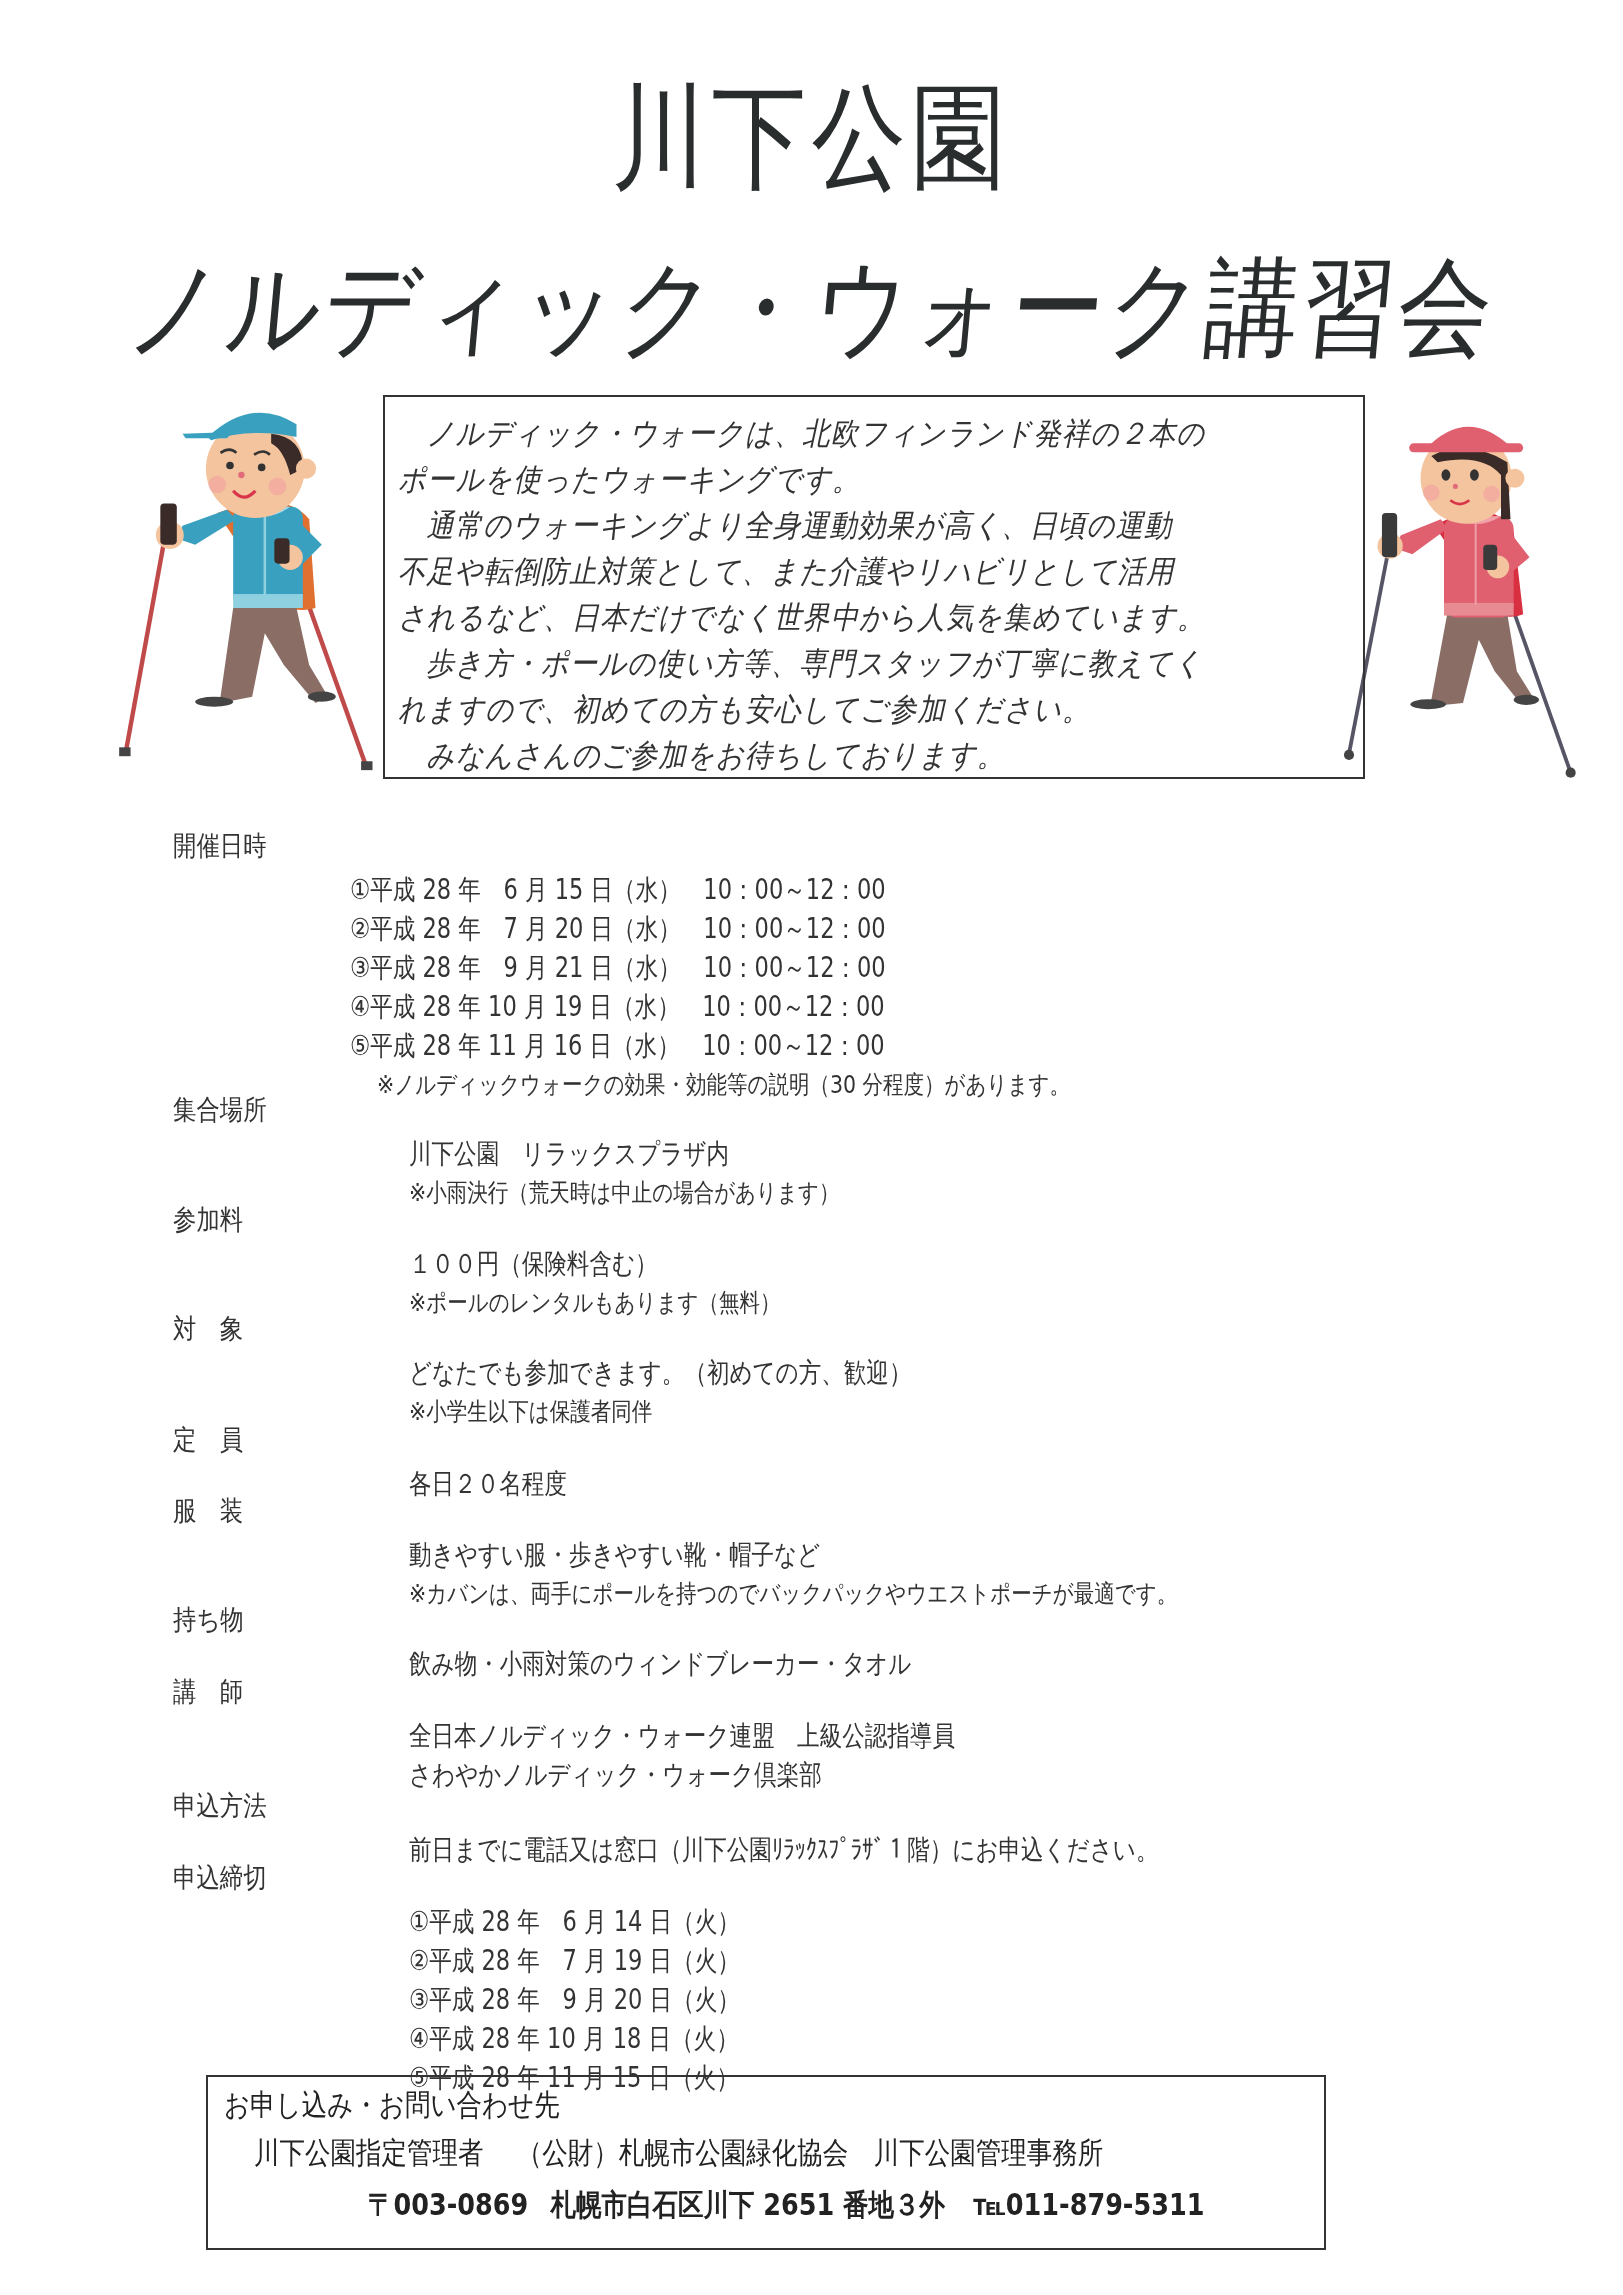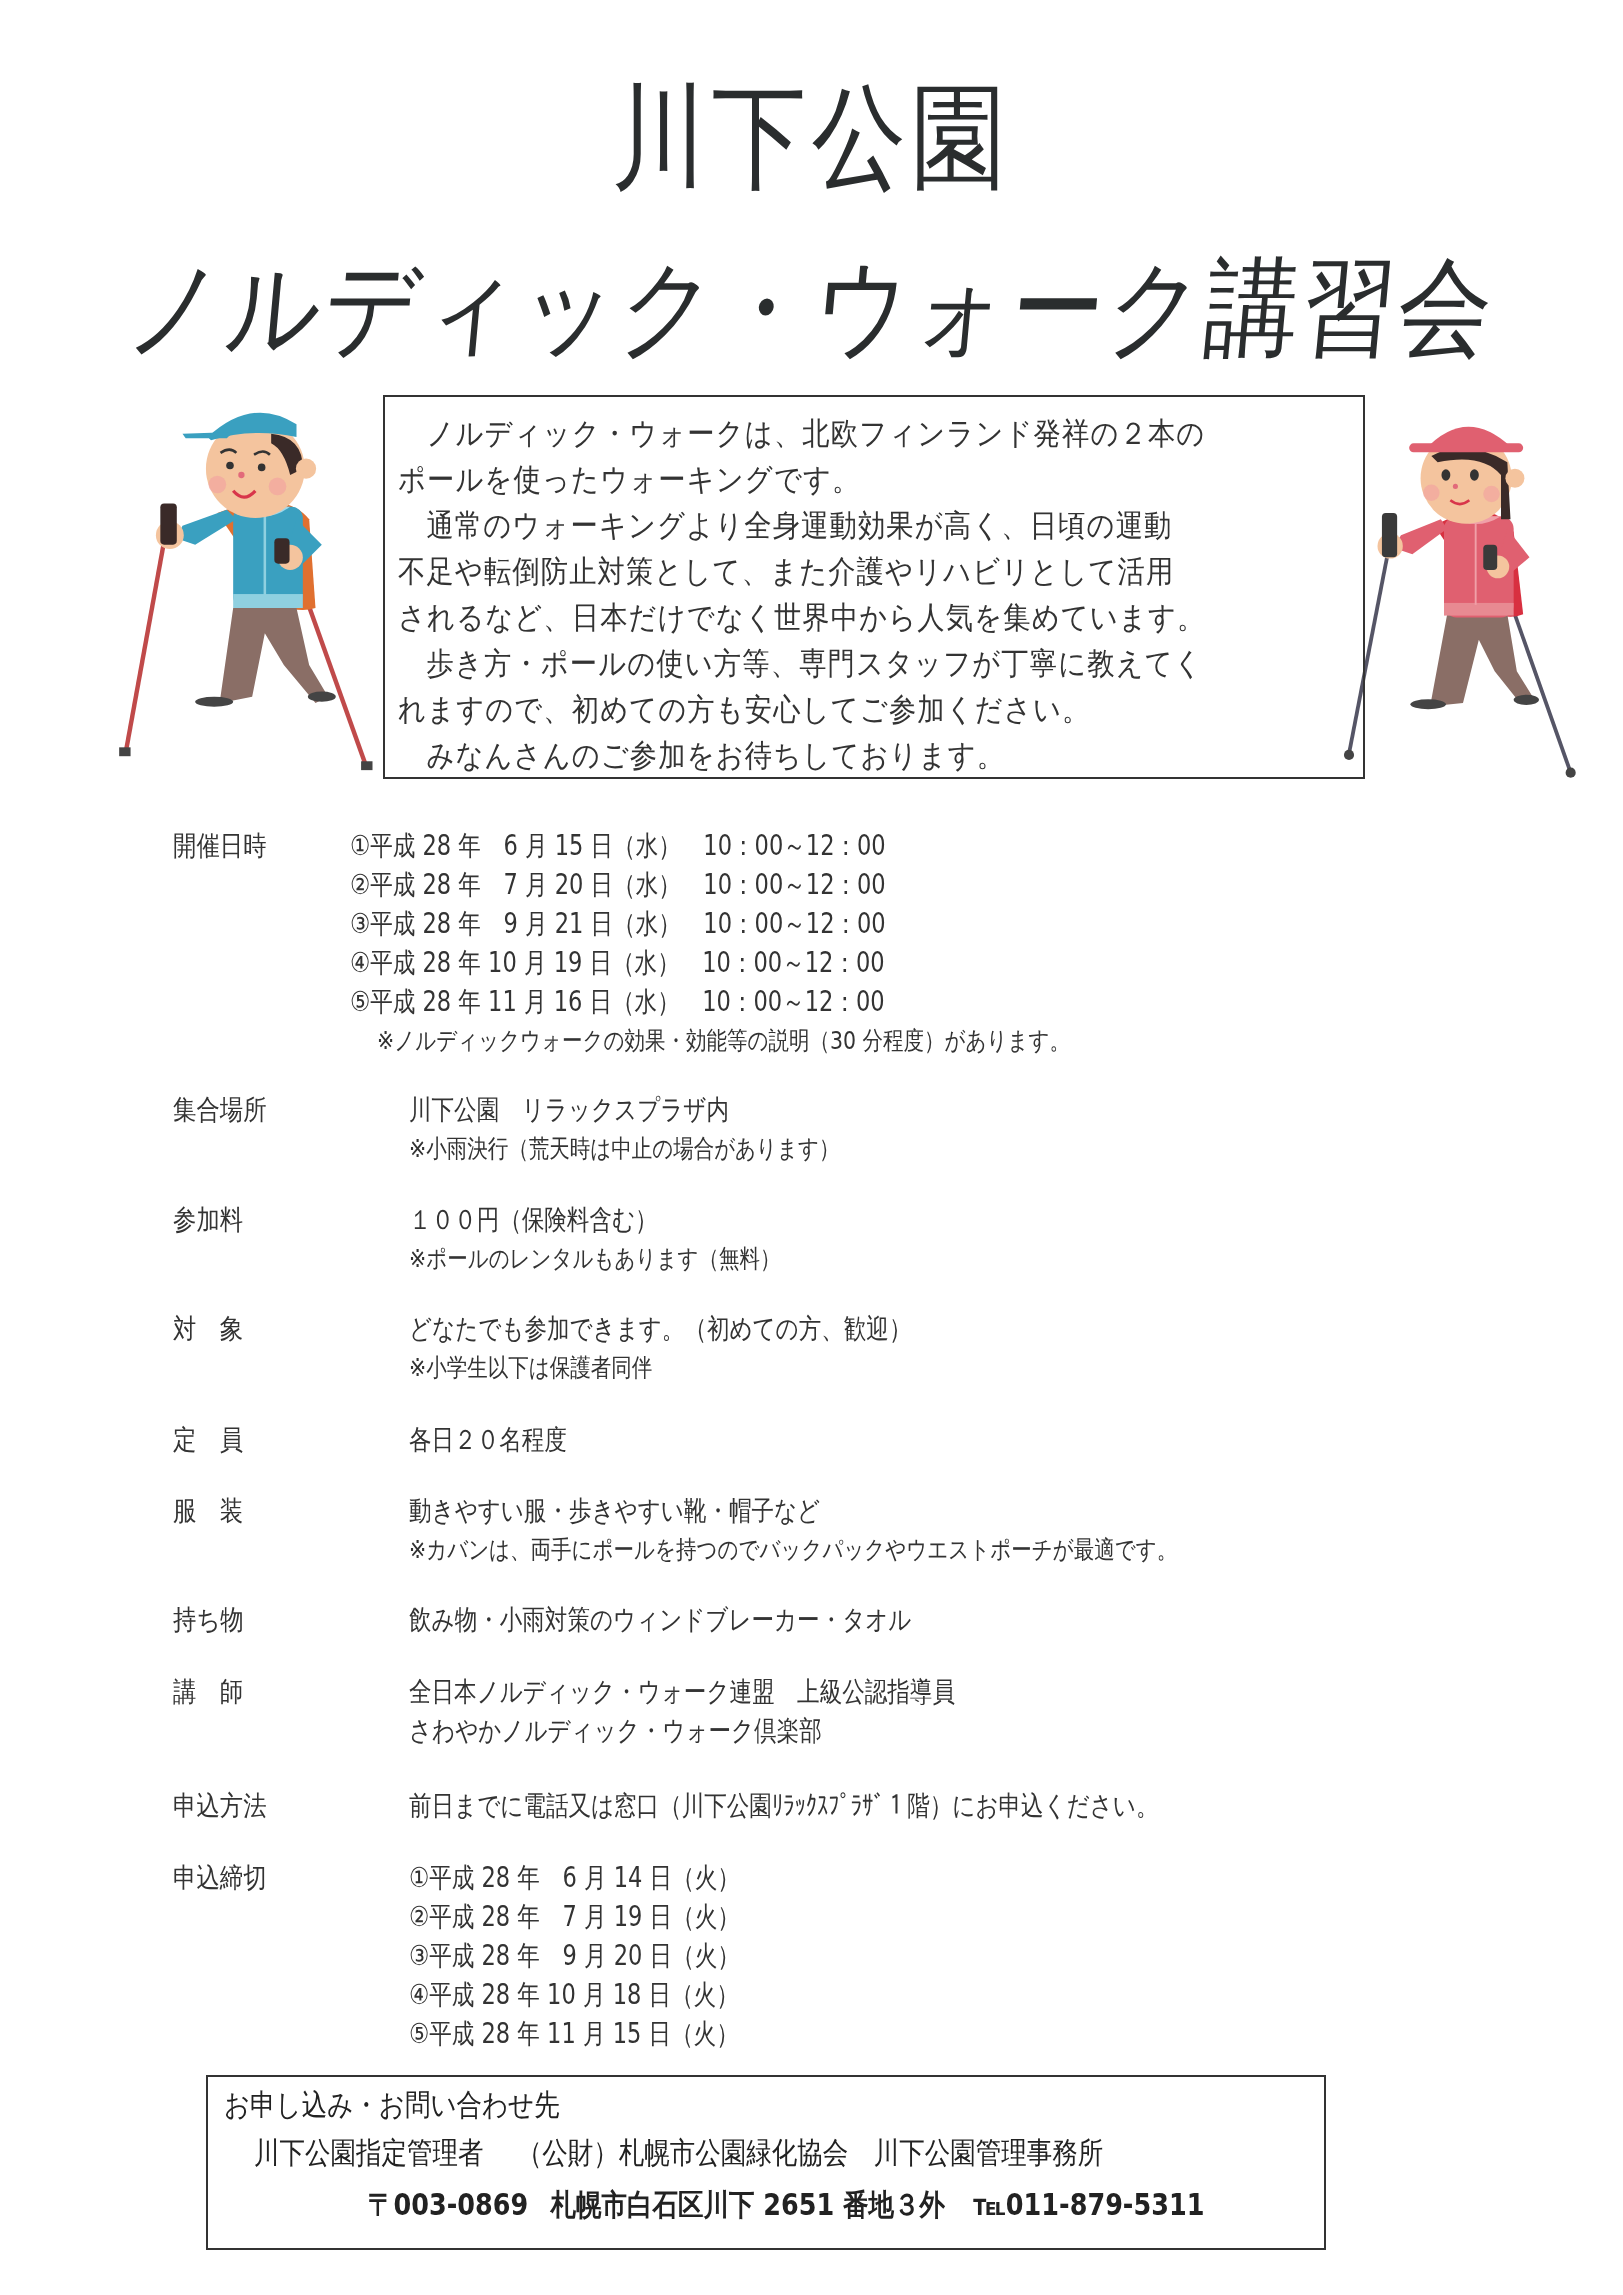--- a/index.html
+++ b/index.html
@@ -5,30 +5,30 @@
   html, body { margin: 0; padding: 0; background: #ffffff; }
   body { width: 1623px; height: 2295px; position: relative; overflow: hidden;
          font-family: "DejaVu Serif", "Liberation Serif", serif; color: #222; }
   .title1 { position: absolute; left: 0; width: 1623px; top: 72px; text-align: center;
             font-family: "DejaVu Sans", sans-serif; font-size: 115px; line-height: 131px;
             color: #2a2d2e; letter-spacing: 6.5px; transform: scaleX(0.82); }
   .title2 { position: absolute; left: 0; width: 1623px; top: 242px; text-align: center;
             font-family: "DejaVu Sans", sans-serif; font-size: 108px; line-height: 131px;
             color: #2a2d2e; letter-spacing: 3.9px; transform: scaleX(0.86) skewX(-6deg); }
   .intro-box { position: absolute; left: 383px; top: 395px; width: 982px; height: 384px;
-               border: 2.6px solid #333; box-sizing: border-box; padding: 13px 13px 0 13px; }
+               border: 2.6px solid #333; box-sizing: border-box; padding: 13px 13px 0 13px; font-style: italic; }
   .intro-box p { margin: 0; font-size: 31px; line-height: 46px; color: #333;
                  font-family: "DejaVu Sans", sans-serif; letter-spacing: 1.3px;
                  transform: scaleX(0.88); transform-origin: left; white-space: nowrap; }
   .illus { position: absolute; }
   .row { position: absolute; left: 173px; font-size: 27.5px; line-height: 39px;
          font-family: "DejaVu Sans", sans-serif; color: #333; }
   .label { position: absolute; left: 0; width: 196px; white-space: nowrap;
            transform: scaleX(0.85); transform-origin: left; }
-  .value { position: absolute; left: 236px; white-space: nowrap; }
+  .value { position: absolute; left: 236px; white-space: nowrap; margin-top: 44px; }
   .value div { transform: scaleX(0.82); transform-origin: left; white-space: nowrap; }
   .note { font-size: 25px; }
   .contact-box { position: absolute; left: 206px; top: 2075px; width: 1120px; height: 175px;
                  border: 2.6px solid #333; box-sizing: border-box; }
   .contact-box .heading { position: absolute; left: 16.4px; top: 7.9px; font-size: 30px;
                           font-family: "DejaVu Sans", sans-serif; color: #222;
                           transform: scaleX(0.85); transform-origin: left; white-space: nowrap; }
   .contact-box .line1 { position: absolute; left: 46px; top: 56px; font-size: 30px;
                         font-family: "DejaVu Sans", sans-serif; color: #222; white-space: nowrap;
                         transform: scaleX(0.85); transform-origin: left; }

